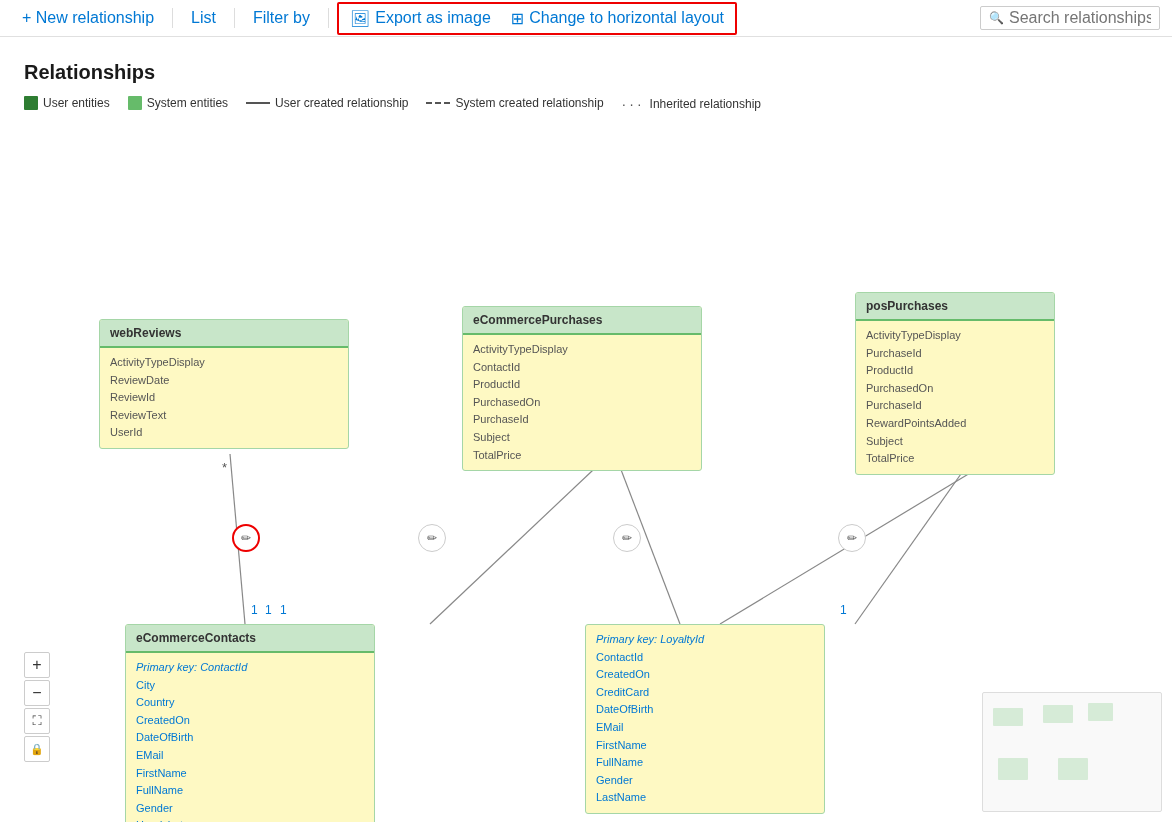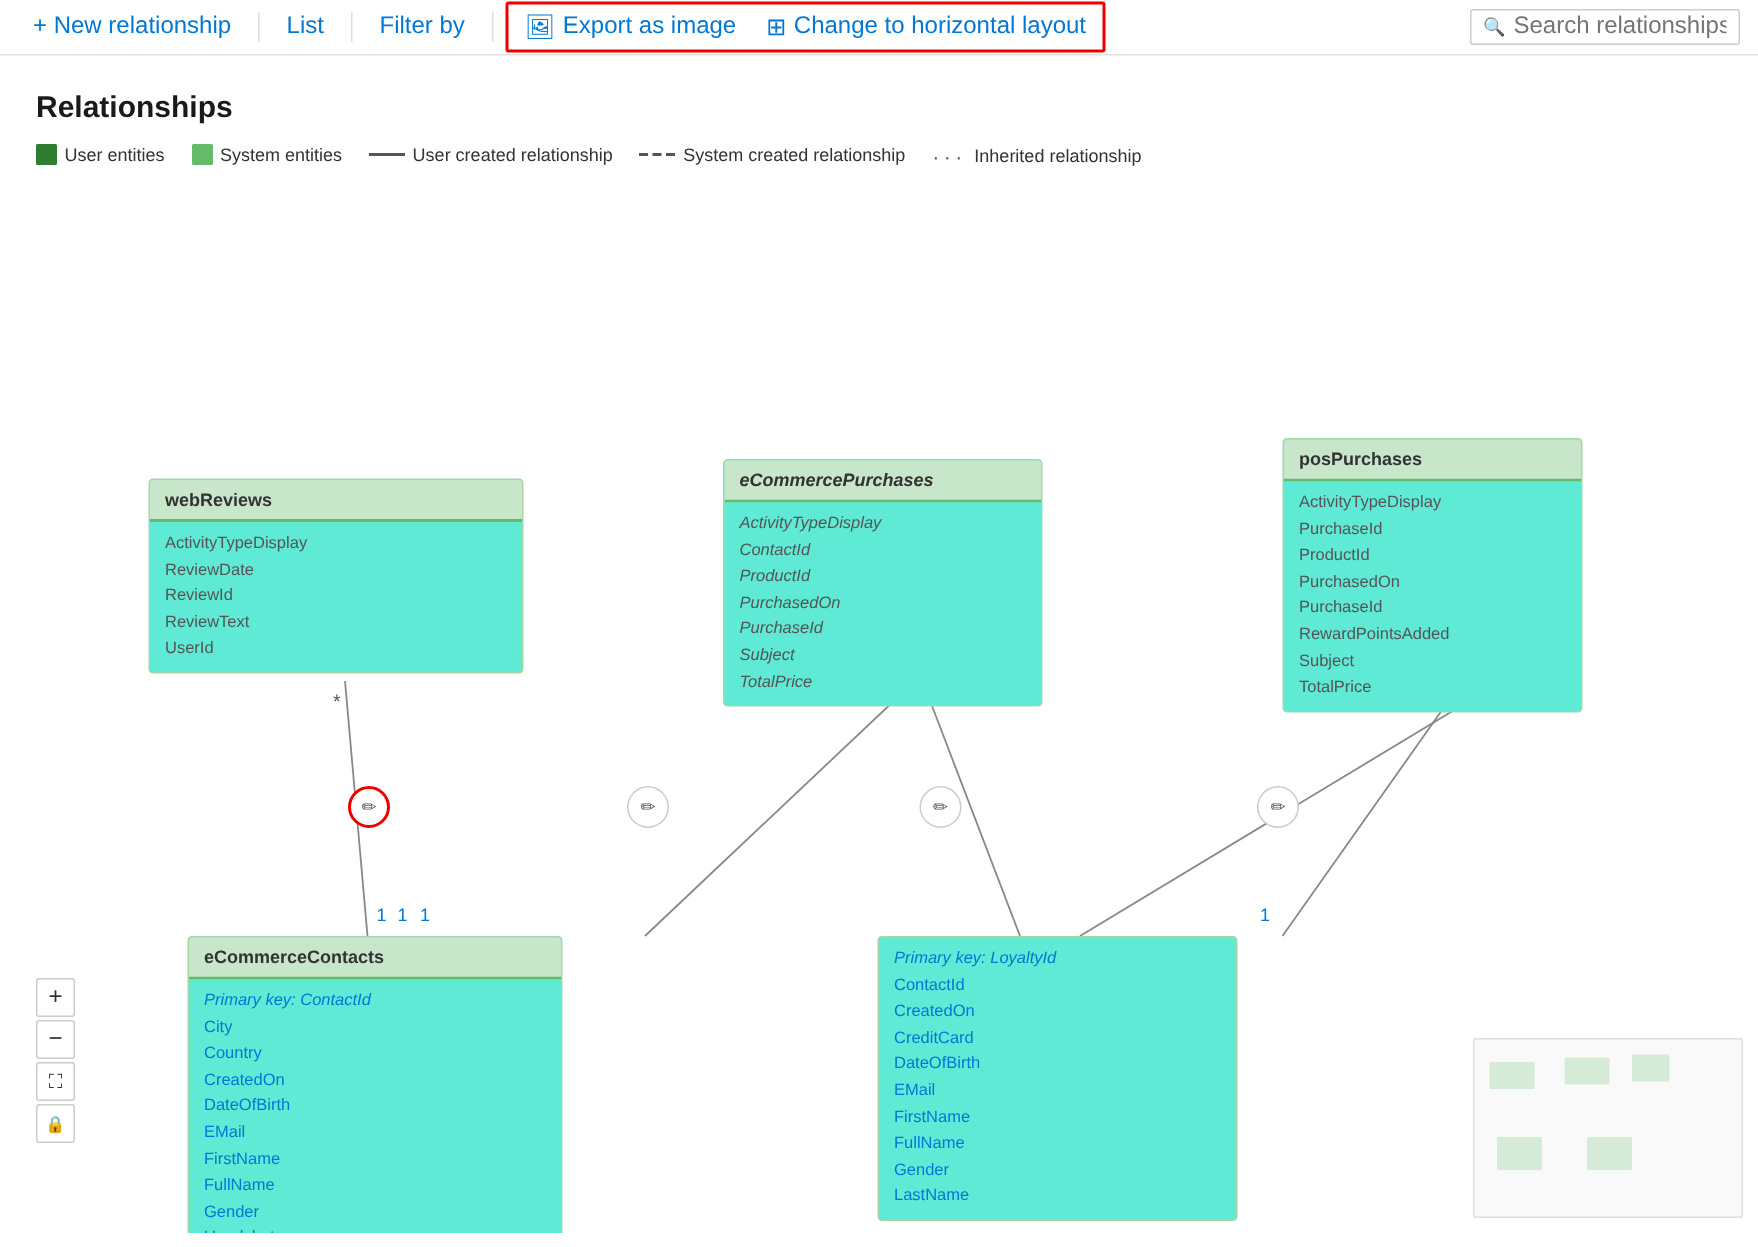--- a/index.html
+++ b/index.html
@@ -88,21 +88,21 @@
       height: calc(831px - 37px - 60px - 36px);
       overflow: hidden;
       background: #fff;
     }
 
     
     .entity-card {
       position: absolute;
       border: 1px solid #a5d6a7;
       border-radius: 3px;
-      background: #5eead4;
+      background: #fef9c3;
       min-width: 140px;
     }
     .entity-card-header {
       background: #c8e6c9;
       padding: 6px 10px;
       font-weight: 600;
       font-size: 12px;
       border-bottom: 2px solid #66bb6a;
       border-radius: 2px 2px 0 0;
     }
@@ -276,21 +276,21 @@
     <div class="entity-card-header">webReviews</div>
     <div class="entity-card-body">
       <div class="field">ActivityTypeDisplay</div>
       <div class="field">ReviewDate</div>
       <div class="field">ReviewId</div>
       <div class="field">ReviewText</div>
       <div class="field">UserId</div>
     </div>
   </div>
 
-  <div class="entity-card" style="top:182px; left:482px; width:213px;font-style:italic;">
+  <div class="entity-card" style="top:182px; left:462px; width:240px;">
     <div class="entity-card-header">eCommercePurchases</div>
     <div class="entity-card-body">
       <div class="field">ActivityTypeDisplay</div>
       <div class="field">ContactId</div>
       <div class="field">ProductId</div>
       <div class="field">PurchasedOn</div>
       <div class="field">PurchaseId</div>
       <div class="field">Subject</div>
       <div class="field">TotalPrice</div>
     </div>

